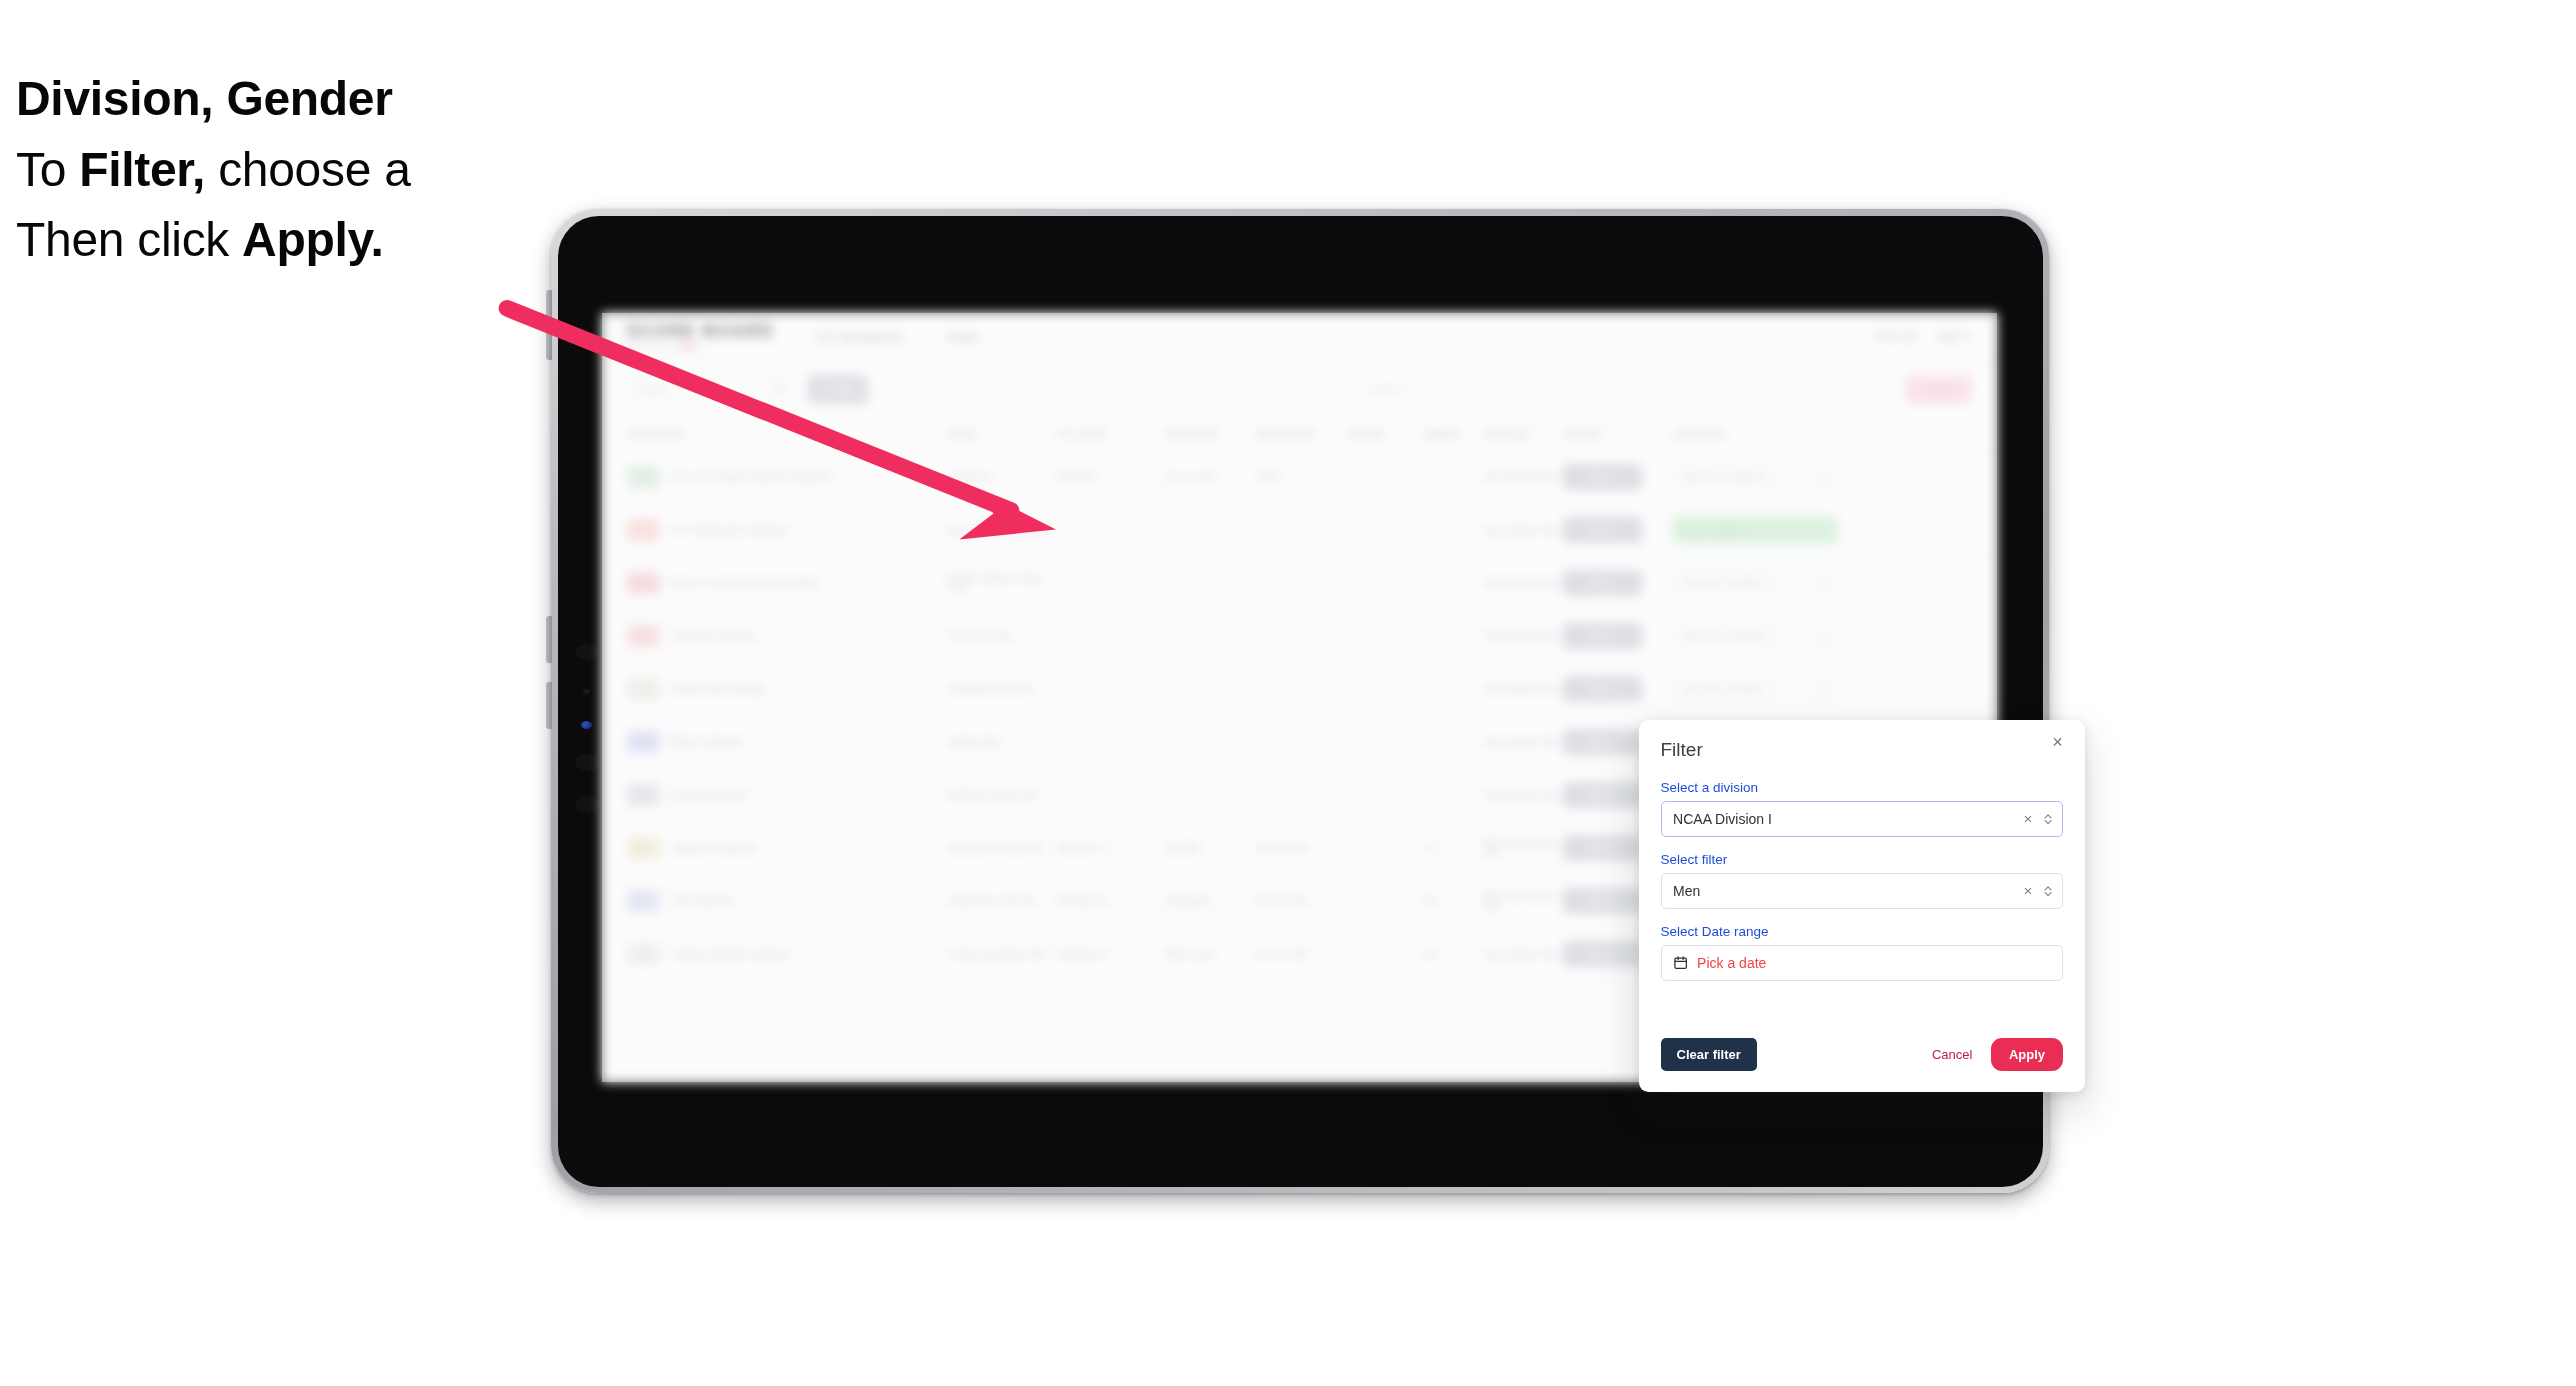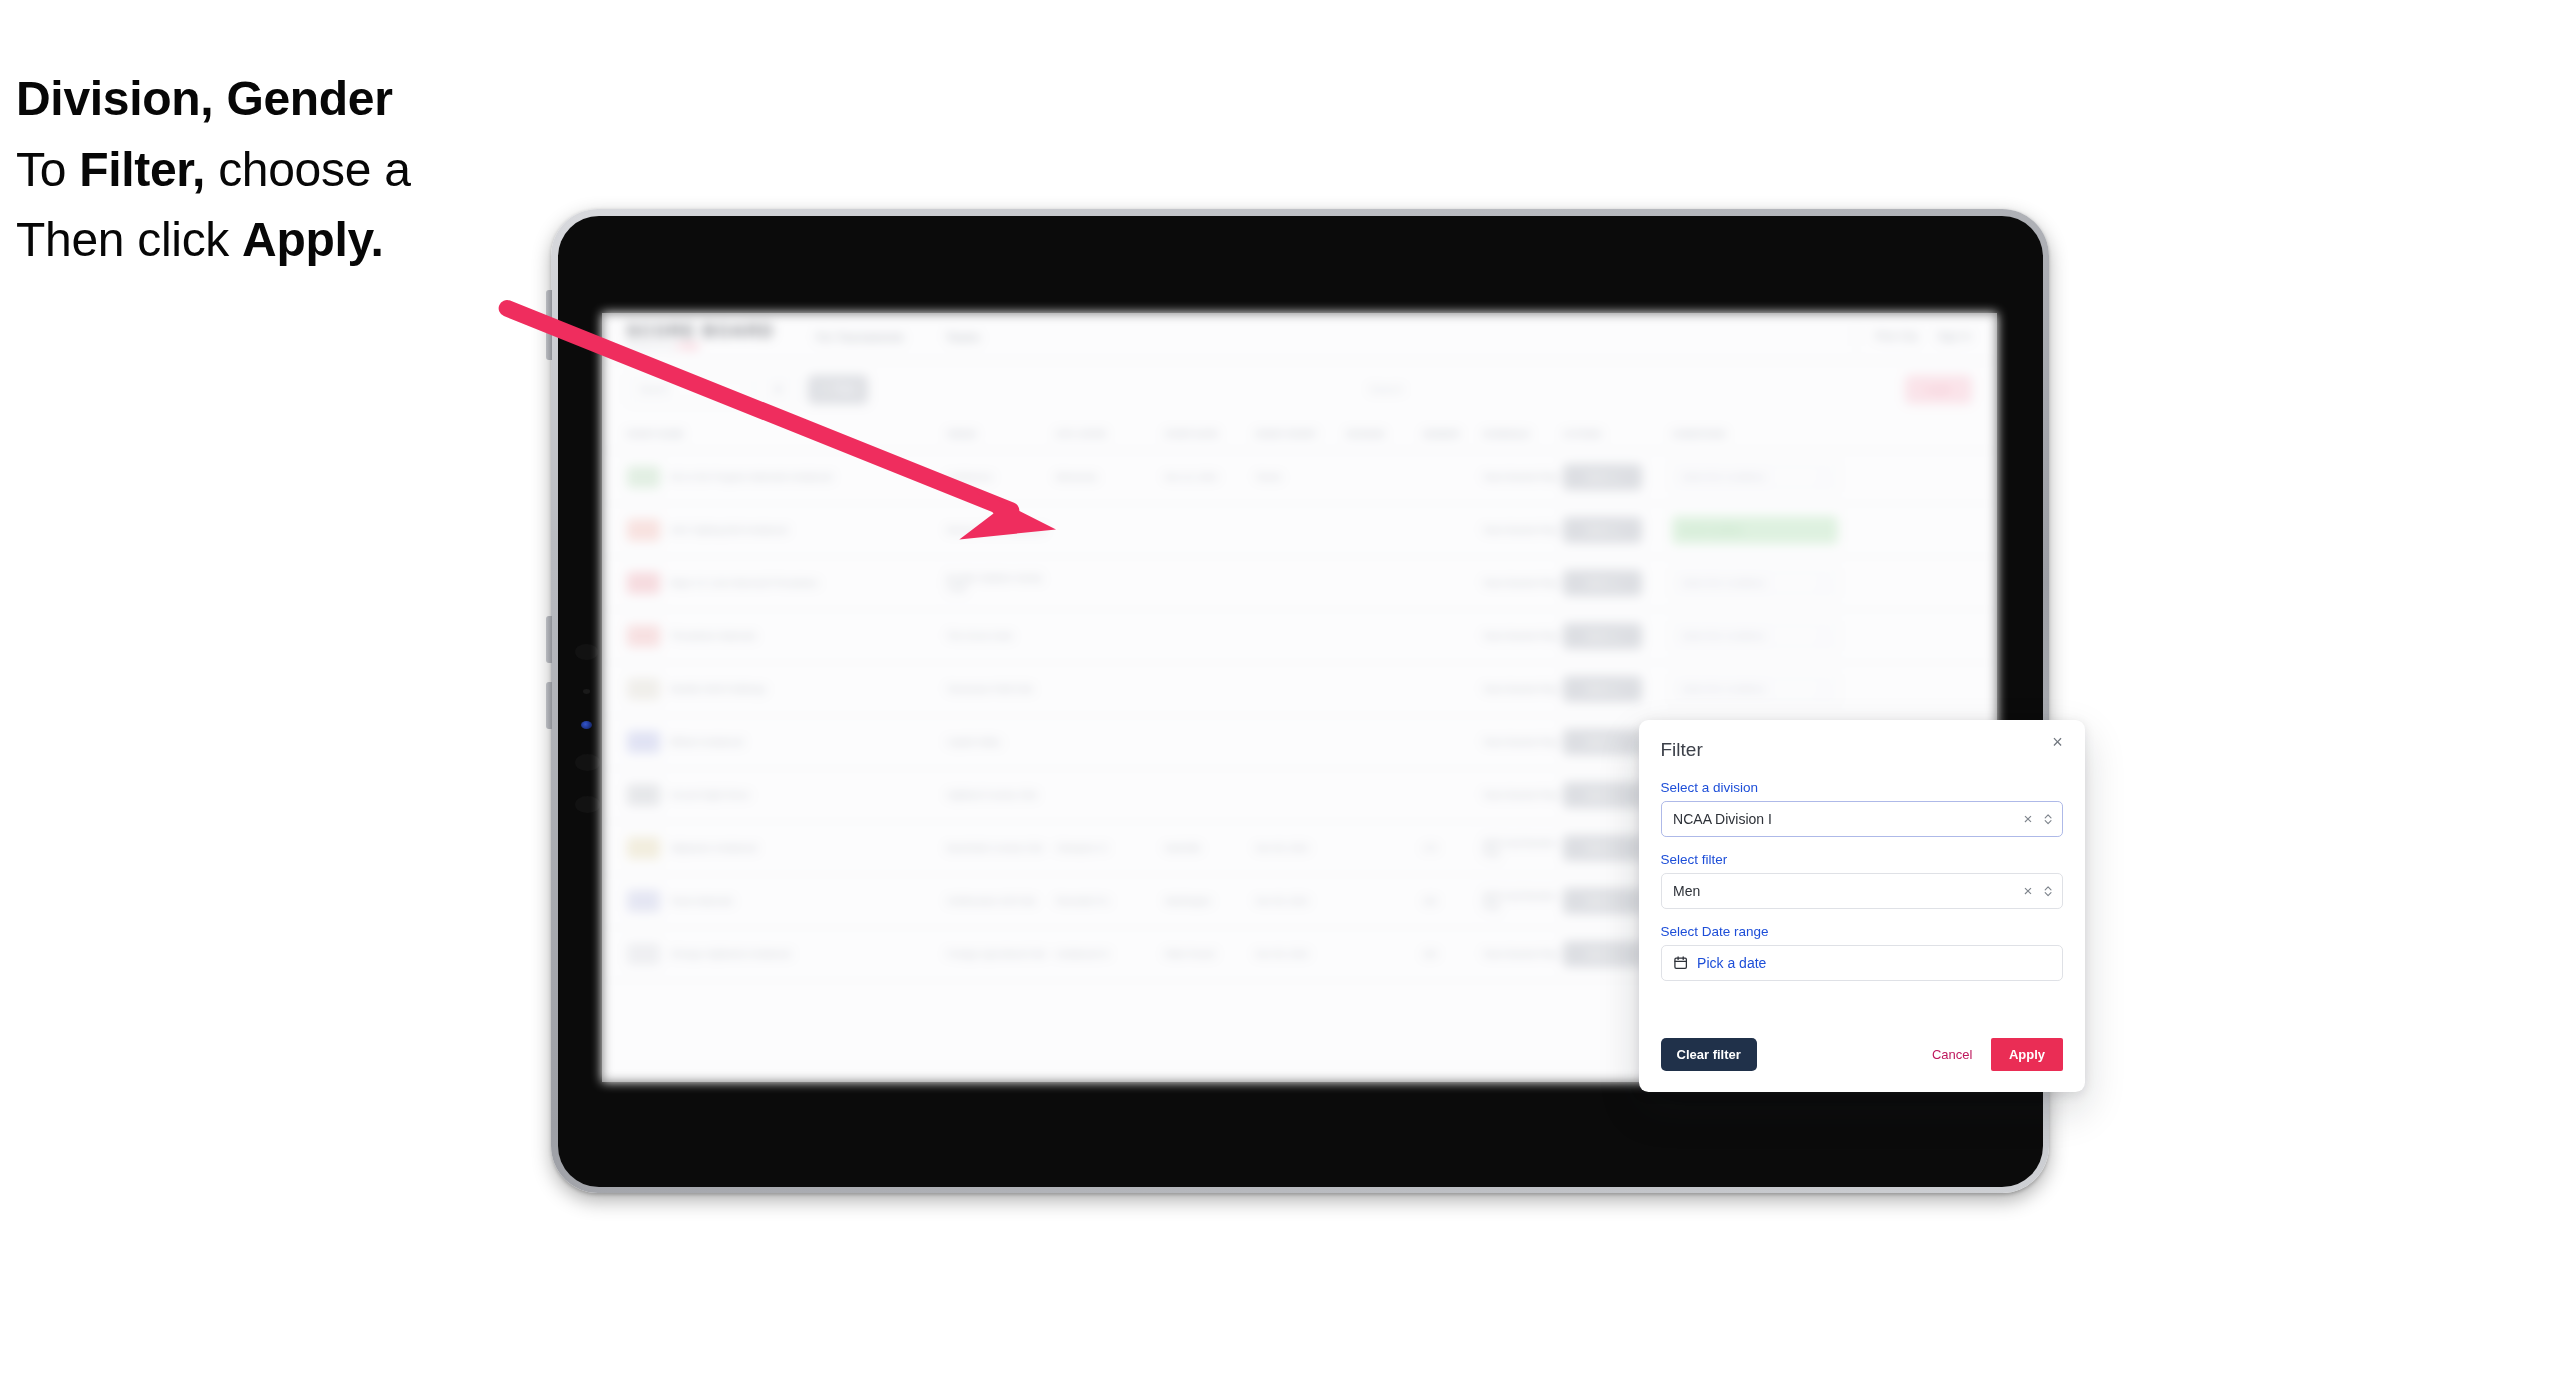--- a/index.html
+++ b/index.html
@@ -173,39 +173,39 @@
   .fld-ctrl .val { flex: 1; }
   .ic-clear {
     font-size: 15.3px; color: #7e848c; margin-right: 10.2px; cursor: pointer; line-height: 1;
   }
   .ic-updown {
     display: inline-flex; flex-direction: column; gap: 1.5px;
     color: #7e848c; cursor: pointer;
   }
   .ic-updown svg { display: block; }
   .ic-cal { margin-right: 8.7px; display: inline-flex; color: #2d3138; }
-  .fld-ctrl.date .val { color: #1d4ed8; }
+  .fld-ctrl.date .val { color: #ef4444; }
 
   #modal-foot {
     position: absolute; left: 22px; right: 22px; bottom: 20.4px;
     display: flex; align-items: center;
   }
   #btn-clear {
     height: 33px; padding: 0 16px; border-radius: 5.1px;
     background: #20314a; color: #ffffff;
     font-size: 13px; font-weight: 600;
     display: flex; align-items: center; cursor: pointer; border: none;
   }
   #foot-right { margin-left: auto; display: flex; align-items: center; gap: 19px; }
   #btn-cancel {
     font-size: 13px; color: #be185d; background: none; border: none;
     cursor: pointer; font-family: inherit;
   }
   #btn-apply {
-    height: 33px; padding: 0 17.5px; border-radius: 2px;
+    height: 33px; padding: 0 17.5px; border-radius: 11px;
     background: #ea2d55; color: #ffffff;
     font-size: 13px; font-weight: 600;
     display: flex; align-items: center; cursor: pointer; border: none;
   }
 
   
   #arrow { position: absolute; left: 0; top: 0; width: 2576px; height: 1386px;
            pointer-events: none; }
 </style>
 </head>

